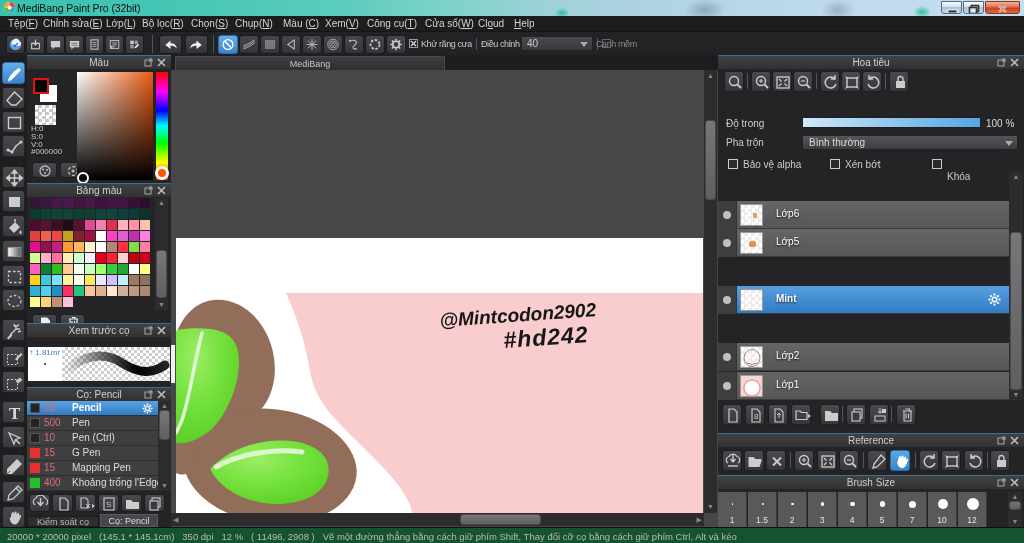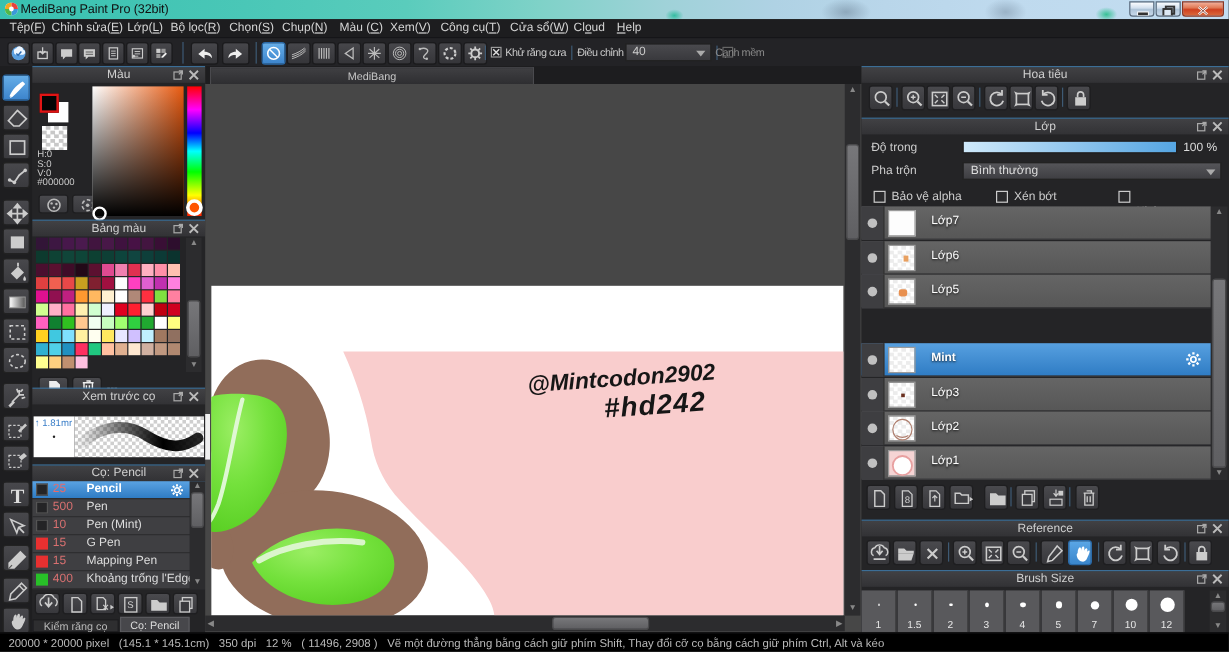--- a/index.html
+++ b/index.html
@@ -36,21 +36,21 @@
 #rightcol{left:718px;top:55px;width:306px;height:472px;background:#242426}
 
 #canvasarea{left:171px;top:55px;width:547px;height:472px;background:#474747}
 #tabbar{left:0;top:0;width:547px;height:15px;background:#1d1d1f}
 #tab1{left:4px;top:1px;width:270px;height:14px;background:linear-gradient(#3f3f42,#2e2e31);border:1px solid #4a4a4e;border-bottom:none;color:#c6c6c6;font-size:9px;text-align:center;line-height:14px}
 
 .scroll{background:#2c2c2e}
 .thumb{background:linear-gradient(#77777a,#5f5f62);border:1px solid #4a4a4c;border-radius:3px}
 .arr{color:#888;font-size:7px;line-height:8px;text-align:center;width:100%;position:absolute}
 
-#statusbar{left:0;top:527px;width:1024px;height:16px;background:#000000;border-top:1px solid #101012}
+#statusbar{left:0;top:527px;width:1024px;height:16px;background:#14532d;border-top:1px solid #101012}
 #statusbar span{position:absolute;top:3px;font-size:9.5px;color:#b9b9b9;white-space:pre}
 u{text-decoration:underline}
 .brow{left:0;width:144px;height:15px;background:#3f3f42;border-bottom:1px solid #2e2e30}
 .bsel{background:linear-gradient(#5aa2e2,#2f7cc4)!important}
 .bbt{width:21px;height:18px}
 #palgrid i{position:absolute;width:10px;height:10px;display:block}
 
 </style>
 </head>
 <body>
@@ -546,21 +546,21 @@
         </svg>
       </div>
   <div class="abs brow" style="top:361px">
         <b style="position:absolute;left:3px;top:2px;width:10px;height:10px;background:#242426;border:1px solid #555"></b>
         <s style="position:absolute;left:17px;top:1px;text-decoration:none;color:#d87070;font-size:10px">500</s>
         <span style="position:absolute;left:45px;top:1px;color:#ddd;font-size:10px">Pen</span>
       </div>
   <div class="abs brow" style="top:376px">
         <b style="position:absolute;left:3px;top:2px;width:10px;height:10px;background:#242426;border:1px solid #555"></b>
         <s style="position:absolute;left:17px;top:1px;text-decoration:none;color:#d87070;font-size:10px">10</s>
-        <span style="position:absolute;left:45px;top:1px;color:#ddd;font-size:10px">Pen (Mint)</span>
+        <span style="position:absolute;left:45px;top:1px;color:#ddd;font-size:10px">Pen (Ctrl)</span>
       </div>
   <div class="abs brow" style="top:391px">
         <b style="position:absolute;left:3px;top:2px;width:10px;height:10px;background:#e83030"></b>
         <s style="position:absolute;left:17px;top:1px;text-decoration:none;color:#d87070;font-size:10px">15</s>
         <span style="position:absolute;left:45px;top:1px;color:#ddd;font-size:10px">G Pen</span>
       </div>
   <div class="abs brow" style="top:406px">
         <b style="position:absolute;left:3px;top:2px;width:10px;height:10px;background:#e83030"></b>
         <s style="position:absolute;left:17px;top:1px;text-decoration:none;color:#d87070;font-size:10px">15</s>
         <span style="position:absolute;left:45px;top:1px;color:#ddd;font-size:10px">Mapping Pen</span>
@@ -591,21 +591,21 @@
           <rect x="5" y="3" width="10" height="12" fill="none" stroke="#ccc" stroke-width="1.1"></rect>
           <text x="7" y="12" font-size="8" fill="#ccc">S</text>
         </svg></div>
   <div class="abs pbtn bbt" style="left:94px;top:439px"><svg width="21" height="18">
           <path d="M4 5 h5 l2 2 h6 v7 h-13 z" fill="#ccc"></path>
         </svg></div>
   <div class="abs pbtn bbt" style="left:117px;top:439px"><svg width="21" height="18">
           <rect x="7" y="3" width="8" height="9" fill="none" stroke="#ccc" stroke-width="1.1"></rect>
           <rect x="5" y="6" width="8" height="9" fill="#3a3a3e" stroke="#ccc" stroke-width="1.1"></rect>
         </svg></div>
-  <div class="abs" style="left:0px;top:461px;width:72px;height:11px;background:#2e2e30;border:1px solid #1c1c1e;color:#b8b8b8;font-size:9px;text-align:center;line-height:10px">Kiểm răng cọ</div>
+  <div class="abs" style="left:0px;top:461px;width:72px;height:11px;background:#2e2e30;border:1px solid #1c1c1e;color:#b8b8b8;font-size:9px;text-align:center;line-height:10px">Kiểm soát cọ</div>
   <div class="abs" style="left:73px;top:459px;width:58px;height:13px;background:#47474b;border:1px solid #5a5a5e;color:#ddd;font-size:9px;text-align:center;line-height:12px">Cọ: Pencil</div>
 </div>
 
 <div id="canvasarea" class="abs">
   <div id="tabbar" class="abs">
         <div id="tab1" class="abs">MediBang</div>
       </div>
 
   <div class="abs" style="left:0;top:290px;width:4px;height:38px;background:#f0f0f0"></div>
 
@@ -699,49 +699,33 @@
       <div class="abs" style="left:144px;top:16px;width:20px;height:21px;background:linear-gradient(#4a4a4e,#37373b);border:1px solid #1e1e20;border-radius:3px"><svg width="20" height="21">
           <path d="M6 7 A5.5 5.5 0 1 1 5 12" fill="none" stroke="#ccc" stroke-width="1.5"></path>
           <path d="M6 3 v4 h4" fill="none" stroke="#ccc" stroke-width="1.5"></path>
         </svg></div>
       <div class="abs tsep" style="left:167px;top:18px;height:16px"></div>
   <div class="abs" style="left:171px;top:16px;width:20px;height:21px;background:linear-gradient(#4a4a4e,#37373b);border:1px solid #1e1e20;border-radius:3px"><svg width="20" height="21">
           <rect x="6" y="9" width="9" height="7" fill="#ccc"></rect>
           <path d="M8 9 v-2 a2.5 2.5 0 0 1 5 0 v2" fill="none" stroke="#ccc" stroke-width="1.4"></path>
         </svg></div>
 
-  <div class="abs panel-head" style="left:0;top:43px;width:306px">Lớp
-    <svg class="ph-ico" style="right:18px">
-          <rect x="1" y="2" width="6" height="6" fill="none" stroke="#aaa"></rect>
-          <path d="M5 1 h3 v3 M5 4 l3 -3" stroke="#aaa" fill="none"></path>
-        </svg>
-    <svg class="ph-ico" style="right:5px">
-          <path d="M1 1 L8 8 M8 1 L1 8" stroke="#bbb" stroke-width="1.6"></path>
-        </svg>
-  </div>
   <div class="abs" style="left:8px;top:63px;font-size:10px;color:#ccc">Độ trong</div>
   <div class="abs" style="left:84px;top:62px;width:179px;height:11px;background:linear-gradient(90deg,#cfe9fa,#55a5e2);border:1px solid #1e1e20"></div>
   <div class="abs" style="left:268px;top:63px;font-size:10px;color:#ddd">100 %</div>
   <div class="abs" style="left:8px;top:82px;font-size:10px;color:#ccc">Pha trộn</div>
   <div class="abs" style="left:84px;top:80px;width:216px;height:15px;background:linear-gradient(#555559,#3e3e42);border:1px solid #222;color:#ddd;font-size:10px;line-height:14px;padding-left:6px">Bình thường<svg style="position:absolute;right:4px;top:5px" width="8" height="6">
           <path d="M0 0 L8 0 L4 5 Z" fill="#aaa"></path>
         </svg></div>
   <div class="abs cbx" style="left:10px;top:104px;width:10px;height:10px;border-color:#ccc;background:#2a2a2c"></div>
   <div class="abs" style="left:25px;top:104px;font-size:10px;color:#ccc">Bảo vệ alpha</div>
   <div class="abs cbx" style="left:112px;top:104px;width:10px;height:10px;border-color:#ccc;background:#2a2a2c"></div>
   <div class="abs" style="left:127px;top:104px;font-size:10px;color:#ccc">Xén bớt</div>
   <div class="abs cbx" style="left:214px;top:104px;width:10px;height:10px;border-color:#ccc;background:#2a2a2c"></div>
   <div class="abs" style="left:229px;top:116px;font-size:10px;color:#ccc">Khóa</div>
-  <div class="abs" style="left:0;top:117px;width:291px;height:28px;background:linear-gradient(#656565,#575757);border-bottom:1px solid #3a3a3c">
-        <b style="position:absolute;left:0;top:0;width:19px;height:28px;background:#3e3e41;border-right:1px solid #333">
-          <i style="position:absolute;left:5px;top:10px;width:8px;height:8px;background:#c0c0c0;border-radius:50%;display:block"></i>
-        </b>
-        <b style="position:absolute;left:22px;top:3px;width:23px;height:22px;background:#fdfdfd;border:1px solid #9a9a9a;"></b>
-        <span style="position:absolute;left:58px;top:7px;font-size:10px;color:#fff;text-shadow:0 1px 2px rgba(0,0,0,0.8)">Lớp7</span>
-      </div>
       <div class="abs" style="left:0;top:146px;width:291px;height:28px;background:linear-gradient(#656565,#575757);border-bottom:1px solid #3a3a3c">
         <b style="position:absolute;left:0;top:0;width:19px;height:28px;background:#3e3e41;border-right:1px solid #333">
           <i style="position:absolute;left:5px;top:10px;width:8px;height:8px;background:#c0c0c0;border-radius:50%;display:block"></i>
         </b>
         <b style="position:absolute;left:22px;top:3px;width:23px;height:22px;background:conic-gradient(#ececec 25%,#fff 0 50%,#ececec 0 75%,#fff 0) 0 0/7px 7px;border:1px solid #9a9a9a;">
           <em style="position:absolute;left:12px;top:8px;width:4px;height:5px;background:#e8a060;display:block"></em>
         </b>
         <span style="position:absolute;left:58px;top:7px;font-size:10px;color:#fff;text-shadow:0 1px 2px rgba(0,0,0,0.8)">Lớp6</span>
       </div>
       <div class="abs" style="left:0;top:174px;width:291px;height:28px;background:linear-gradient(#656565,#575757);border-bottom:1px solid #3a3a3c">
@@ -759,29 +743,20 @@
         </b>
         <b style="position:absolute;left:22px;top:3px;width:23px;height:22px;background:conic-gradient(#ececec 25%,#fff 0 50%,#ececec 0 75%,#fff 0) 0 0/7px 7px;border:1px solid #9a9a9a;"></b>
         <span style="position:absolute;left:58px;top:7px;font-size:10px;color:#fff;font-weight:bold;text-shadow:0 1px 2px rgba(0,0,0,0.8)">Mint</span>
         <svg style="position:absolute;right:8px;top:7px" width="13" height="13" viewBox="0 0 13 13">
           <circle cx="6.5" cy="6.5" r="2.2" fill="none" stroke="#fff" stroke-width="1.4"></circle>
           <g stroke="#fff" stroke-width="1.9">
             <path d="M6.5 0.5 V2.5 M6.5 10.5 V12.5 M0.5 6.5 H2.5 M10.5 6.5 H12.5 M2.3 2.3 L3.8 3.8 M9.2 9.2 L10.7 10.7 M10.7 2.3 L9.2 3.8 M3.8 9.2 L2.3 10.7"></path>
           </g>
         </svg>
       </div>
-      <div class="abs" style="left:0;top:260px;width:291px;height:28px;background:linear-gradient(#656565,#575757);border-bottom:1px solid #3a3a3c">
-        <b style="position:absolute;left:0;top:0;width:19px;height:28px;background:#3e3e41;border-right:1px solid #333">
-          <i style="position:absolute;left:5px;top:10px;width:8px;height:8px;background:#c0c0c0;border-radius:50%;display:block"></i>
-        </b>
-        <b style="position:absolute;left:22px;top:3px;width:23px;height:22px;background:conic-gradient(#ececec 25%,#fff 0 50%,#ececec 0 75%,#fff 0) 0 0/7px 7px;border:1px solid #9a9a9a;">
-          <em style="position:absolute;left:10px;top:9px;width:3px;height:3px;background:#6a3020;display:block"></em>
-        </b>
-        <span style="position:absolute;left:58px;top:7px;font-size:10px;color:#fff;text-shadow:0 1px 2px rgba(0,0,0,0.8)">Lớp3</span>
-      </div>
       <div class="abs" style="left:0;top:288px;width:291px;height:28px;background:linear-gradient(#656565,#575757);border-bottom:1px solid #3a3a3c">
         <b style="position:absolute;left:0;top:0;width:19px;height:28px;background:#3e3e41;border-right:1px solid #333">
           <i style="position:absolute;left:5px;top:10px;width:8px;height:8px;background:#c0c0c0;border-radius:50%;display:block"></i>
         </b>
         <b style="position:absolute;left:22px;top:3px;width:23px;height:22px;background:conic-gradient(#ececec 25%,#fff 0 50%,#ececec 0 75%,#fff 0) 0 0/7px 7px;border:1px solid #9a9a9a;">
           <svg style="position:absolute;left:0;top:0" width="23" height="22">
             <ellipse cx="11" cy="11" rx="8" ry="8.5" fill="none" stroke="#b08070" stroke-width="1"></ellipse>
             <path d="M6 16 q5 3 10 0" fill="none" stroke="#b08070"></path>
           </svg>
         </b>

